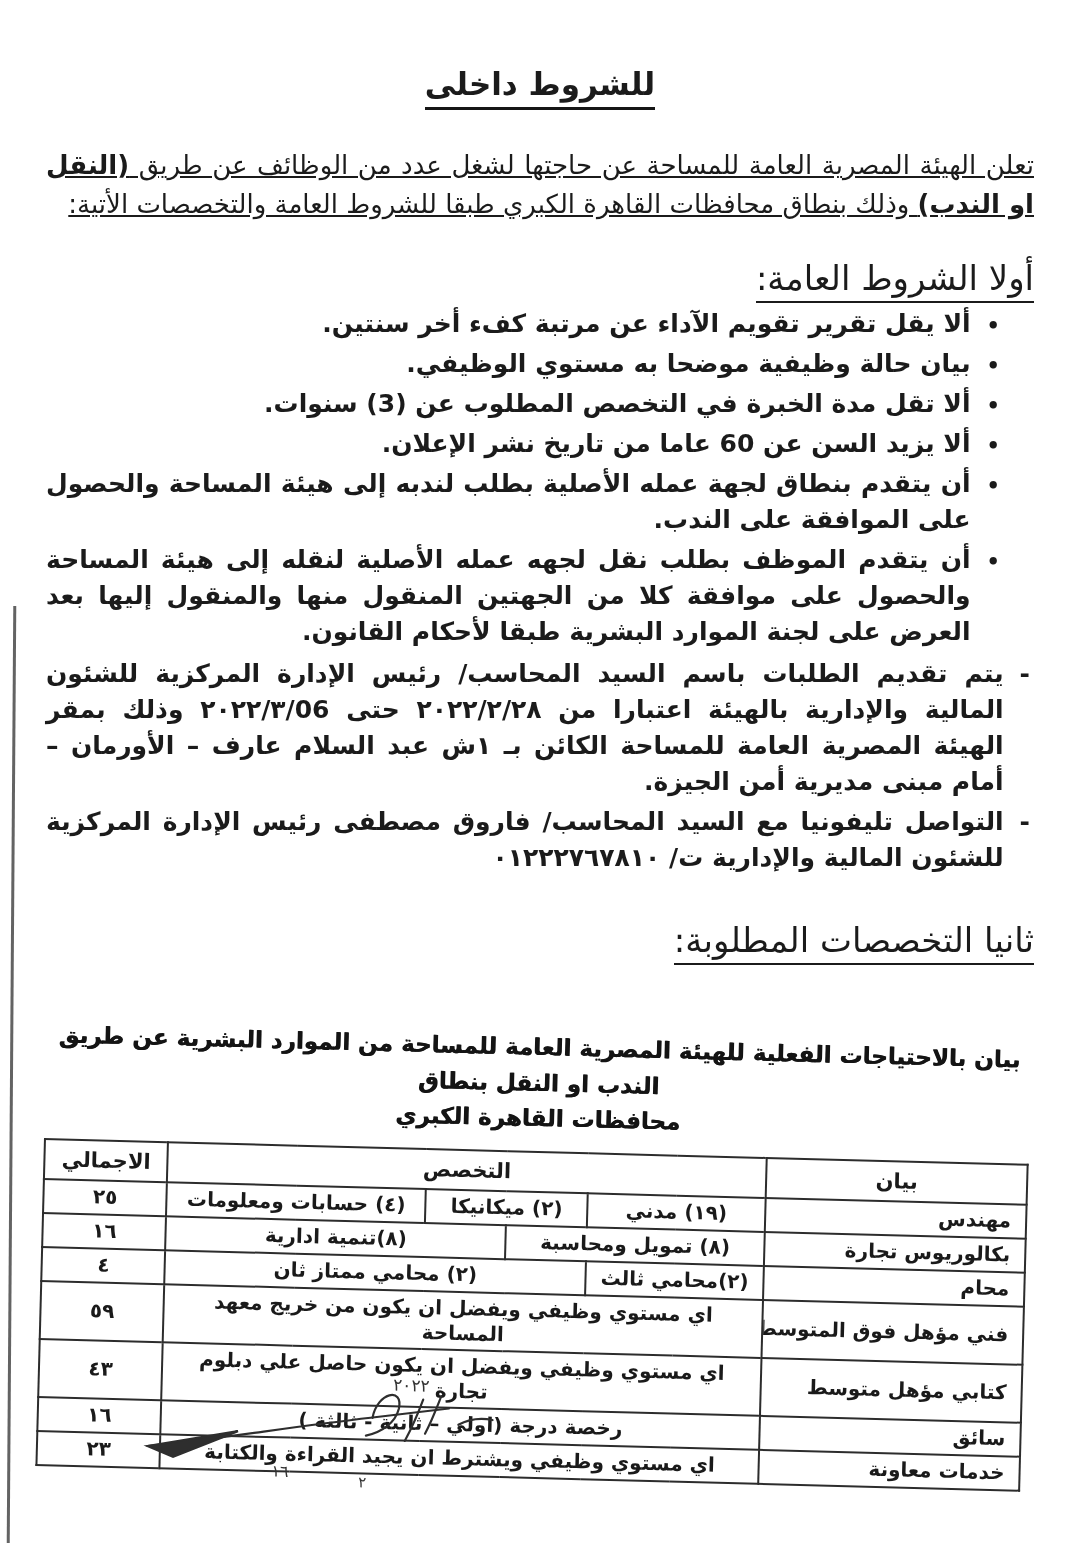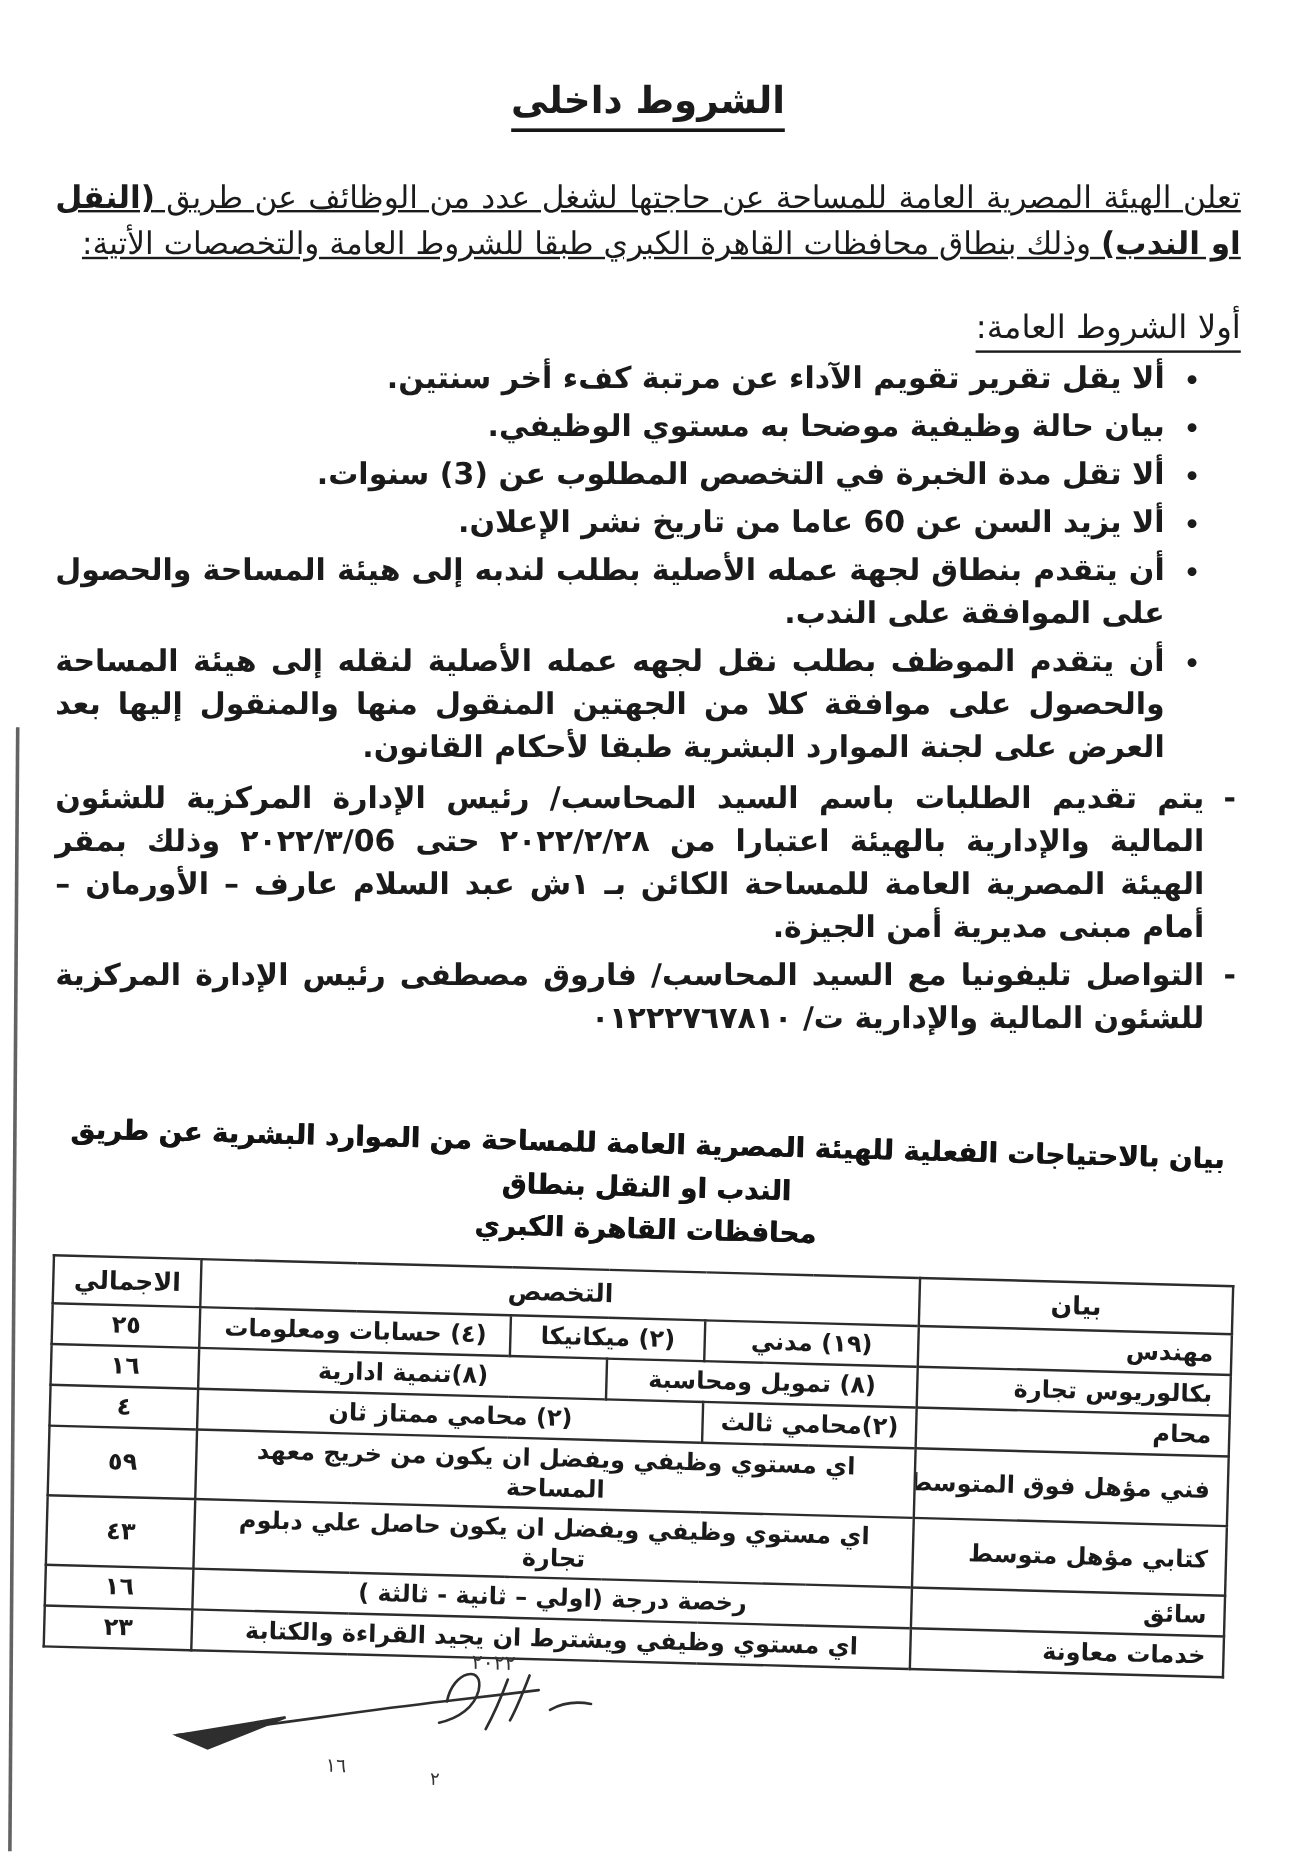--- a/index.html
+++ b/index.html
@@ -12,21 +12,21 @@
 
   .doc-title { text-align:center; margin:18px 0 44px 0; }
   .doc-title-text {
     font-size:31px; font-weight:bold; letter-spacing:1px;
     border-bottom:3px solid #161616; padding-bottom:5px;
   }
 
   .intro { font-size:26px; line-height:1.5; text-align:justify;text-decoration:underline; }
   .intro b { font-weight:bold; }
 
-  .sec-heading { font-size:27px; margin:34px 0 8px 0; }
+  .sec-heading { font-size:34px; margin:34px 0 8px 0; }
   .sec-heading .u { border-bottom:2px solid #1b1b1b; padding-bottom:3px; }
   .sec-heading.second { margin-top:44px; }
 
   .bullets { padding-right:34px; }
   .dashes  { padding-right:4px; margin-top:6px; }
   .li { display:flex; gap:16px; font-size:25px; line-height:1.44; margin-bottom:4px; }
   .li .marker { font-weight:bold; flex:0 0 auto; }
   .li .marker.dot { font-size:21px; padding-top:5px; }
   .li .text { flex:1 1 auto; text-align:justify;font-weight:bold; }
 
@@ -52,21 +52,21 @@
     position:absolute; left:10px; top:606px; width:3px; height:937px;
     background:#3c3c3c; opacity:.8; transform:rotate(0.4deg);
   }
 </style>
 </head>
 <body>
 
 <div class="page">
 
   <div class="doc-title">
-    <span class="doc-title-text">الشروط داخلى</span>
+    <span class="doc-title-text">للشروط داخلى</span>
   </div>
 
   <p class="intro"><span>تعلن الهيئة المصرية العامة  للمساحة عن حاجتها لشغل عدد من الوظائف عن طريق </span><b>(النقل او الندب)</b><span> وذلك بنطاق محافظات القاهرة الكبري طبقا للشروط العامة والتخصصات الأتية:</span></p>
 
   <div class="sec-heading">
     <span class="u">أولا الشروط العامة:</span>
   </div>
 
   <div class="bullets">
     <div class="li">
@@ -99,20 +99,23 @@
     <div class="li">
       <span class="marker">-</span>
       <span class="text">يتم تقديم الطلبات  باسم السيد المحاسب/ رئيس الإدارة المركزية للشئون المالية والإدارية بالهيئة اعتبارا من ٢٠٢٢/٢/٢٨ حتى ٢٠٢٢/٣/06 وذلك بمقر الهيئة المصرية العامة للمساحة الكائن بـ ١ش عبد السلام عارف – الأورمان – أمام مبنى مديرية أمن الجيزة.</span>
     </div>
     <div class="li">
       <span class="marker">-</span>
       <span class="text">التواصل تليفونيا مع السيد المحاسب/ فاروق مصطفى رئيس الإدارة المركزية للشئون المالية والإدارية ت/ ٠١٢٢٢٧٦٧٨١٠</span>
     </div>
   </div>
 
+  <div class="sec-heading second">
+    <span class="u">ثانيا التخصصات المطلوبة:</span>
+  </div>
 
   <div class="scan-block">
     <div class="table-title">
       <div>بيان بالاحتياجات الفعلية للهيئة المصرية العامة للمساحة من الموارد البشرية عن طريق  الندب او النقل بنطاق</div>
       <div>محافظات القاهرة الكبري</div>
     </div>
 
     <table class="needs-table">
       <colgroup>
         <col style="width:258px">

